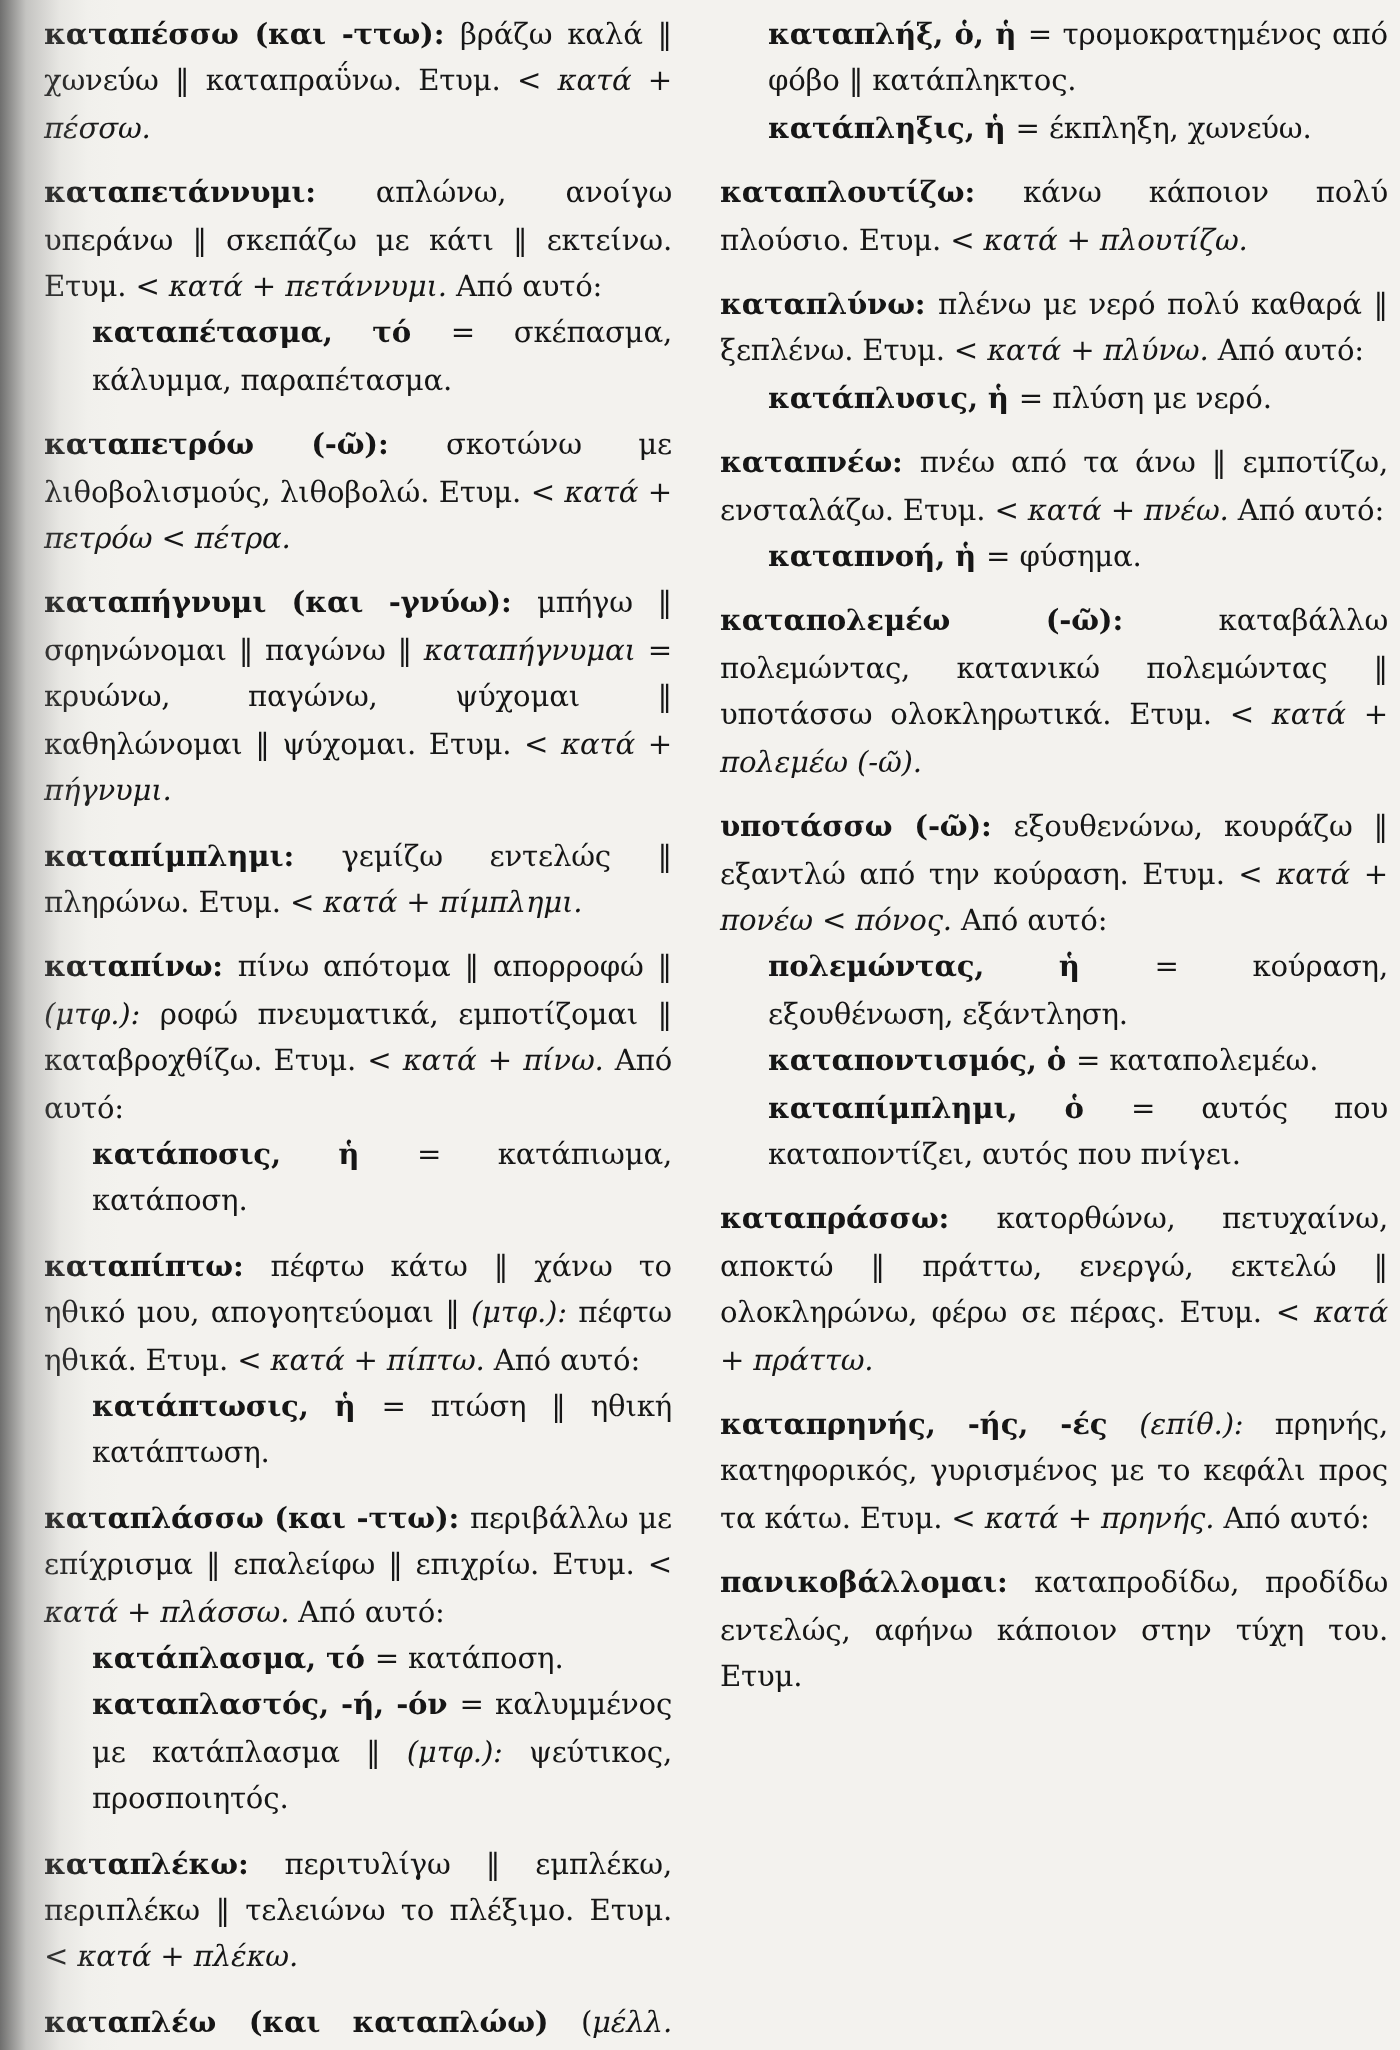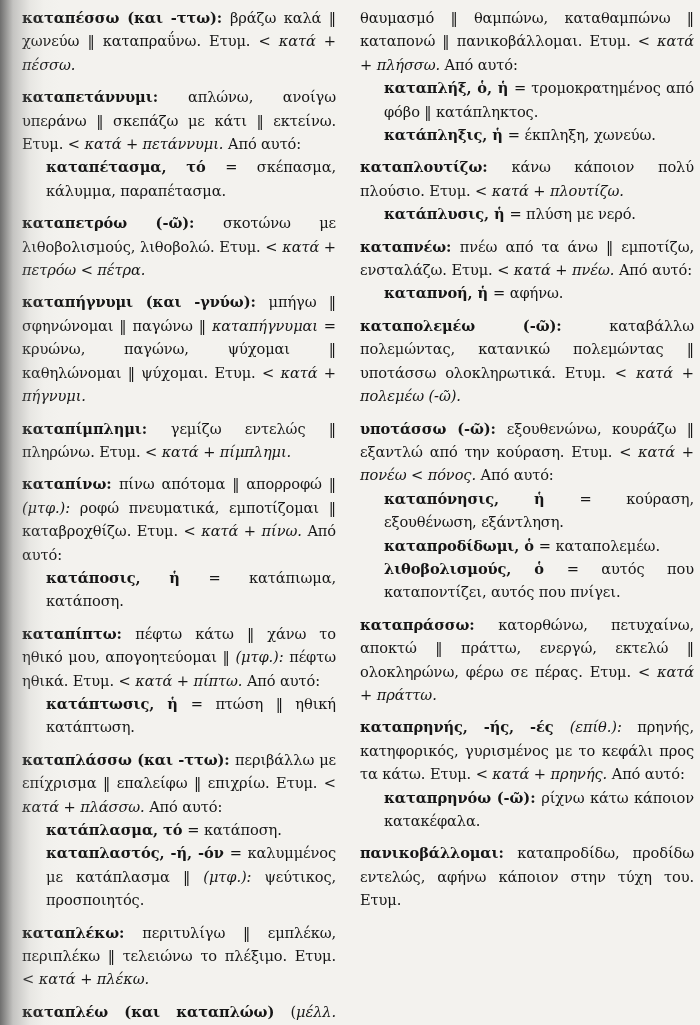--- a/index.html
+++ b/index.html
@@ -70,30 +70,29 @@
       <p class="sub"><span class="b">κατάποσις, ἡ </span><span>= κατάπιωμα, κατάποση.</span></p>
       <p class="entry"><span class="b">καταπίπτω: </span><span>πέφτω κάτω ‖ χάνω το ηθικό μου, απογοητεύομαι ‖ </span><span class="i">(μτφ.): </span><span>πέφτω ηθικά. Ετυμ. </span><span class="i">&lt; κατά + πίπτω. </span><span>Από αυτό:</span></p>
       <p class="sub"><span class="b">κατάπτωσις, ἡ </span><span>= πτώση ‖ ηθική κατάπτωση.</span></p>
       <p class="entry"><span class="b">καταπλάσσω (και -ττω): </span><span>περιβάλλω με επίχρισμα ‖ επαλείφω ‖ επιχρίω. Ετυμ. </span><span class="i">&lt; κατά + πλάσσω. </span><span>Από αυτό:</span></p>
       <p class="sub"><span class="b">κατάπλασμα, τό </span><span>= κατάποση.</span></p>
       <p class="sub"><span class="b">καταπλαστός, -ή, -όν </span><span>= καλυμμένος με κατάπλασμα ‖ </span><span class="i">(μτφ.): </span><span>ψεύτικος, προσποιητός.</span></p>
       <p class="entry"><span class="b">καταπλέκω: </span><span>περιτυλίγω ‖ εμπλέκω, περιπλέκω ‖ τελειώνω το πλέξιμο. Ετυμ. </span><span class="i">&lt; κατά + πλέκω.</span></p>
       <p class="entry"><span class="b">καταπλέω (και καταπλώω) </span><span>(</span><span class="i">μέλλ. καταπλεύσομαι):</span></p>
     </div>
   <div class="col col-right">
-      <p class="cont"><span>θαυμασμό ‖ θαμπώνω, καταθαμπώνω ‖ καταπονώ ‖ πανικοβάλλομαι. Ετυμ. </span><span class="i">&lt; κατά + πλήσσω. </span><span>Από αυτό:</span></p>
       <p class="sub"><span class="b">καταπλήξ, ὁ, ἡ </span><span>= τρομοκρατημένος από φόβο ‖ κατάπληκτος.</span></p>
       <p class="sub"><span class="b">κατάπληξις, ἡ </span><span>= έκπληξη, χωνεύω.</span></p>
       <p class="entry"><span class="b">καταπλουτίζω: </span><span>κάνω κάποιον πολύ πλούσιο. Ετυμ. </span><span class="i">&lt; κατά + πλουτίζω.</span></p>
+      <p class="entry"><span class="b">καταπλύνω: </span><span>πλένω με νερό πολύ καθαρά ‖ ξεπλένω. Ετυμ. </span><span class="i">&lt; κατά + πλύνω. </span><span>Από αυτό:</span></p>
       <p class="sub"><span class="b">κατάπλυσις, ἡ </span><span>= πλύση με νερό.</span></p>
       <p class="entry"><span class="b">καταπνέω: </span><span>πνέω από τα άνω ‖ εμποτίζω, ενσταλάζω. Ετυμ. </span><span class="i">&lt; κατά + πνέω. </span><span>Από αυτό:</span></p>
-      <p class="sub"><span class="b">καταπνοή, ἡ </span><span>= αφήνω.</span></p>
+      <p class="sub"><span class="b">καταπνοή, ἡ </span><span>= φύσημα.</span></p>
       <p class="entry"><span class="b">καταπολεμέω (-ῶ): </span><span>καταβάλλω πολεμώντας, κατανικώ πολεμώντας ‖ υποτάσσω ολοκληρωτικά. Ετυμ. </span><span class="i">&lt; κατά + πολεμέω (-ῶ).</span></p>
       <p class="entry"><span class="b">υποτάσσω (-ῶ): </span><span>εξουθενώνω, κουράζω ‖ εξαντλώ από την κούραση. Ετυμ. </span><span class="i">&lt; κατά + πονέω &lt; πόνος. </span><span>Από αυτό:</span></p>
-      <p class="sub"><span class="b">καταπόνησις, ἡ </span><span>= κούραση, εξουθένωση, εξάντληση.</span></p>
-      <p class="sub"><span class="b">καταπροδίδωμι, ὁ </span><span>= καταπολεμέω.</span></p>
-      <p class="sub"><span class="b">λιθοβολισμούς, ὁ </span><span>= αυτός που καταποντίζει, αυτός που πνίγει.</span></p>
+      <p class="sub"><span class="b">πολεμώντας, ἡ </span><span>= κούραση, εξουθένωση, εξάντληση.</span></p>
+      <p class="sub"><span class="b">καταποντισμός, ὁ </span><span>= καταπολεμέω.</span></p>
+      <p class="sub"><span class="b">καταπίμπλημι, ὁ </span><span>= αυτός που καταποντίζει, αυτός που πνίγει.</span></p>
       <p class="entry"><span class="b">καταπράσσω: </span><span>κατορθώνω, πετυχαίνω, αποκτώ ‖ πράττω, ενεργώ, εκτελώ ‖ ολοκληρώνω, φέρω σε πέρας. Ετυμ. </span><span class="i">&lt; κατά + πράττω.</span></p>
       <p class="entry"><span class="b">καταπρηνής, -ής, -ές </span><span class="i">(επίθ.): </span><span>πρηνής, κατηφορικός, γυρισμένος με το κεφάλι προς τα κάτω. Ετυμ. </span><span class="i">&lt; κατά + πρηνής. </span><span>Από αυτό:</span></p>
-      <p class="sub"><span class="b">καταπρηνόω (-ῶ): </span><span>ρίχνω κάτω κάποιον κατακέφαλα.</span></p>
       <p class="entry"><span class="b">πανικοβάλλομαι: </span><span>καταπροδίδω, προδίδω εντελώς, αφήνω κάποιον στην τύχη του. Ετυμ. </span></p>
     </div>
 </div>
 
 </body></html>

